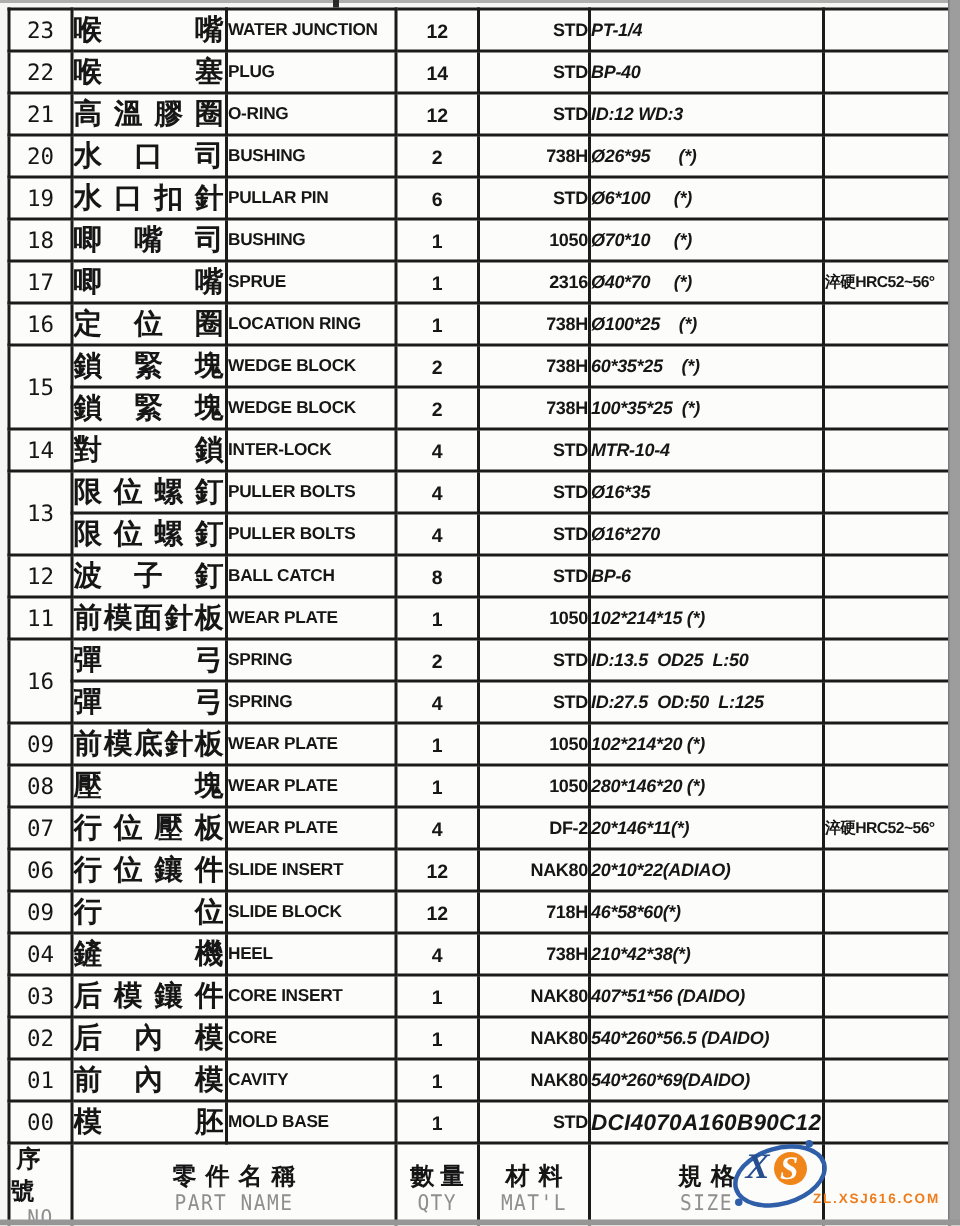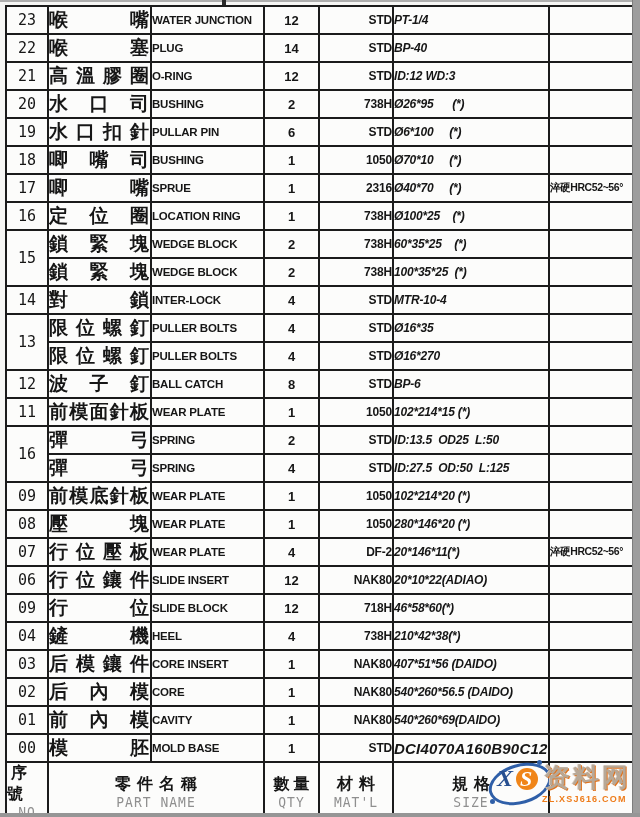--- a/index.html
+++ b/index.html
@@ -406,19 +406,18 @@
     </tbody>
   </table>
 
   <div class="watermark">
     <div class="wm-ellipse"></div>
     <div class="wm-circle"></div>
     <div class="wm-x">X</div>
     <div class="wm-s">S</div>
     <div class="wm-dot1"></div>
     <div class="wm-dot2"></div>
-    <div class="wm-name">资料网</div>
     <div class="wm-url">ZL.XSJ616.COM</div>
   </div>
 
   <div class="edge-right"></div>
   <div class="edge-bottom"></div>
 </div>
 
 </body></html>

